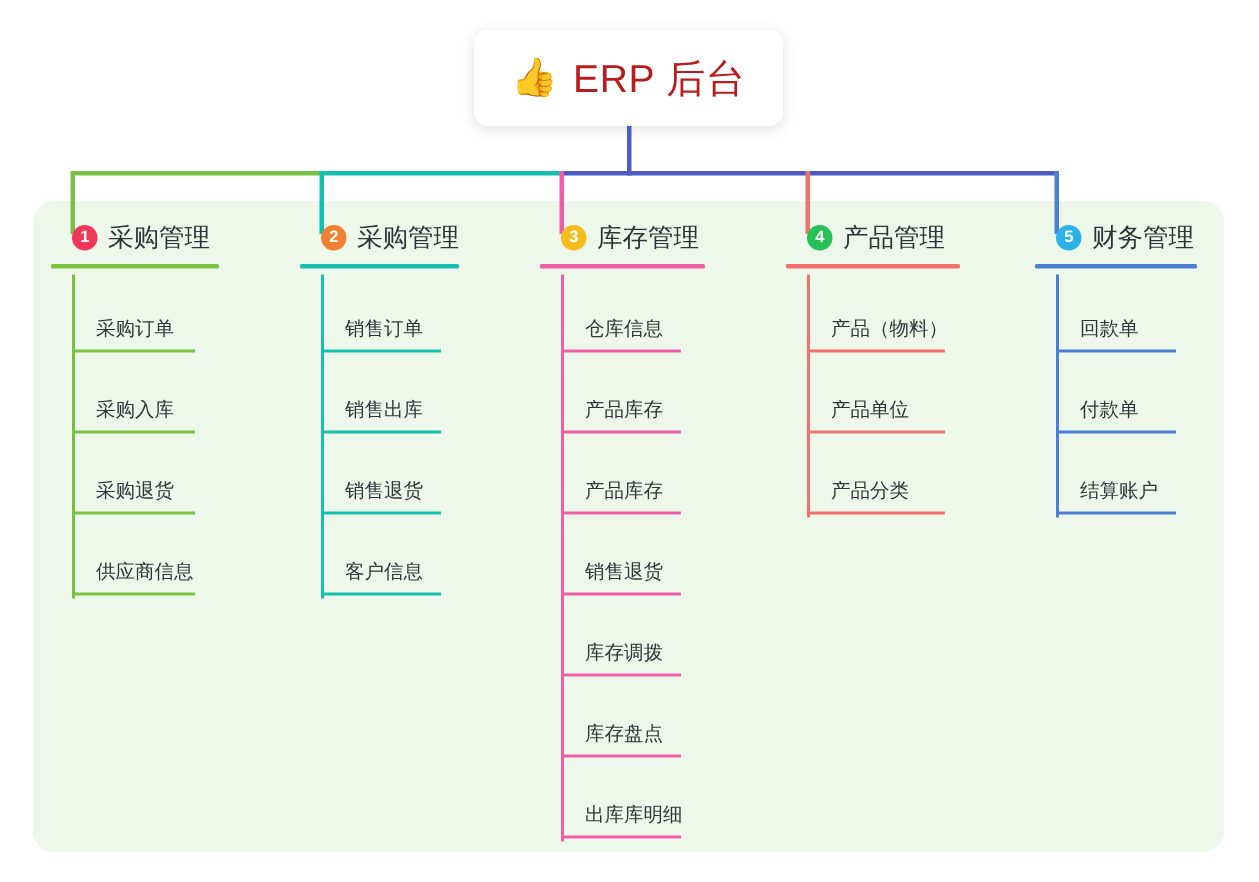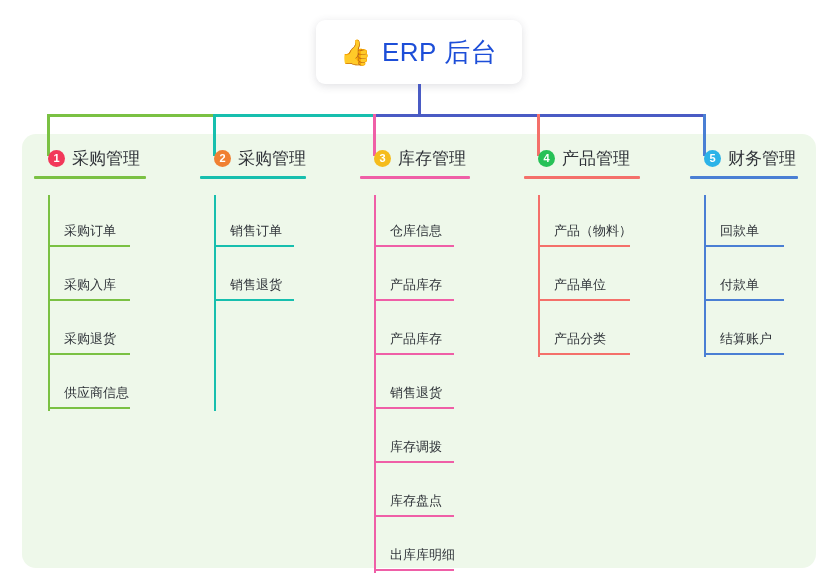--- a/index.html
+++ b/index.html
@@ -37,21 +37,21 @@
     gap: 10px;
     box-sizing: border-box;
   }
   .root-emoji {
     font-size: 25px;
     line-height: 1;
     display: inline-block;
   }
   .root-title {
     font-size: 26px;
-    color: #1d4ed8;
+    color: #b91c1c;
     letter-spacing: 0.5px;
     white-space: nowrap;
   }
 
   
   .conn {
     position: absolute;
   }
 
   
@@ -93,21 +93,21 @@
     color: #2f3238;
     white-space: nowrap;
   }
   .head-rule {
     height: 3px;
     margin-top: 6px;
     border-radius: 1px;
   }
   .items {
     position: relative;
-    margin-top: 16px;
+    margin-top: 4px;
   }
   .spine {
     position: absolute;
     left: 14px;
     top: 0;
     width: 2px;
   }
   .item {
     position: relative;
     height: 54px;
@@ -186,21 +186,29 @@
           <span class="branch-label">采购管理</span>
         </div>
         <div class="head-rule" style="background: rgb(23, 191, 174); width: 106px;"></div>
         <div class="items">
           <div class="spine" style="background: rgb(23, 191, 174); height: 216px;"></div>
           <div class="item">
             <span class="item-text">销售订单</span>
             <div class="item-rule" style="background: rgb(23, 191, 174); width: 80px;"></div>
           </div>
           <div class="item">
+            <span class="item-text">销售出库</span>
+            <div class="item-rule" style="background: rgb(23, 191, 174); width: 80px;"></div>
+          </div>
+          <div class="item">
             <span class="item-text">销售退货</span>
+            <div class="item-rule" style="background: rgb(23, 191, 174); width: 80px;"></div>
+          </div>
+          <div class="item">
+            <span class="item-text">客户信息</span>
             <div class="item-rule" style="background: rgb(23, 191, 174); width: 80px;"></div>
           </div>
         </div>
       </div>
       <div class="branch" style="left: 360px;">
         <div class="branch-head">
           <span class="badge" style="background: rgb(245, 188, 28);">3</span>
           <span class="branch-label">库存管理</span>
         </div>
         <div class="head-rule" style="background: rgb(239, 95, 167); width: 110px;"></div>

